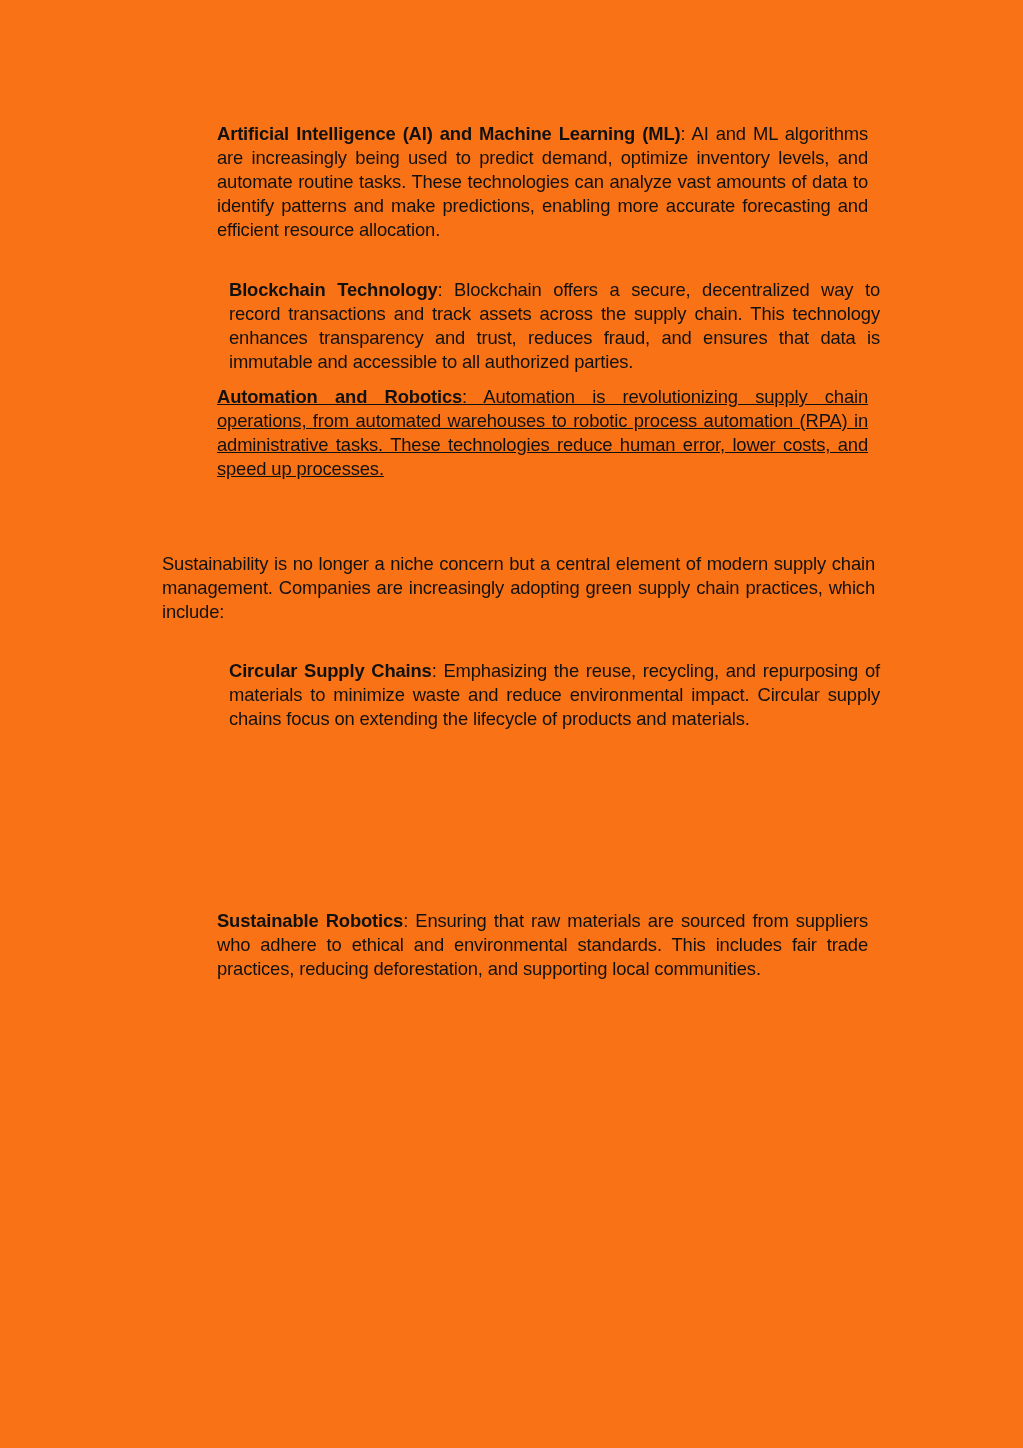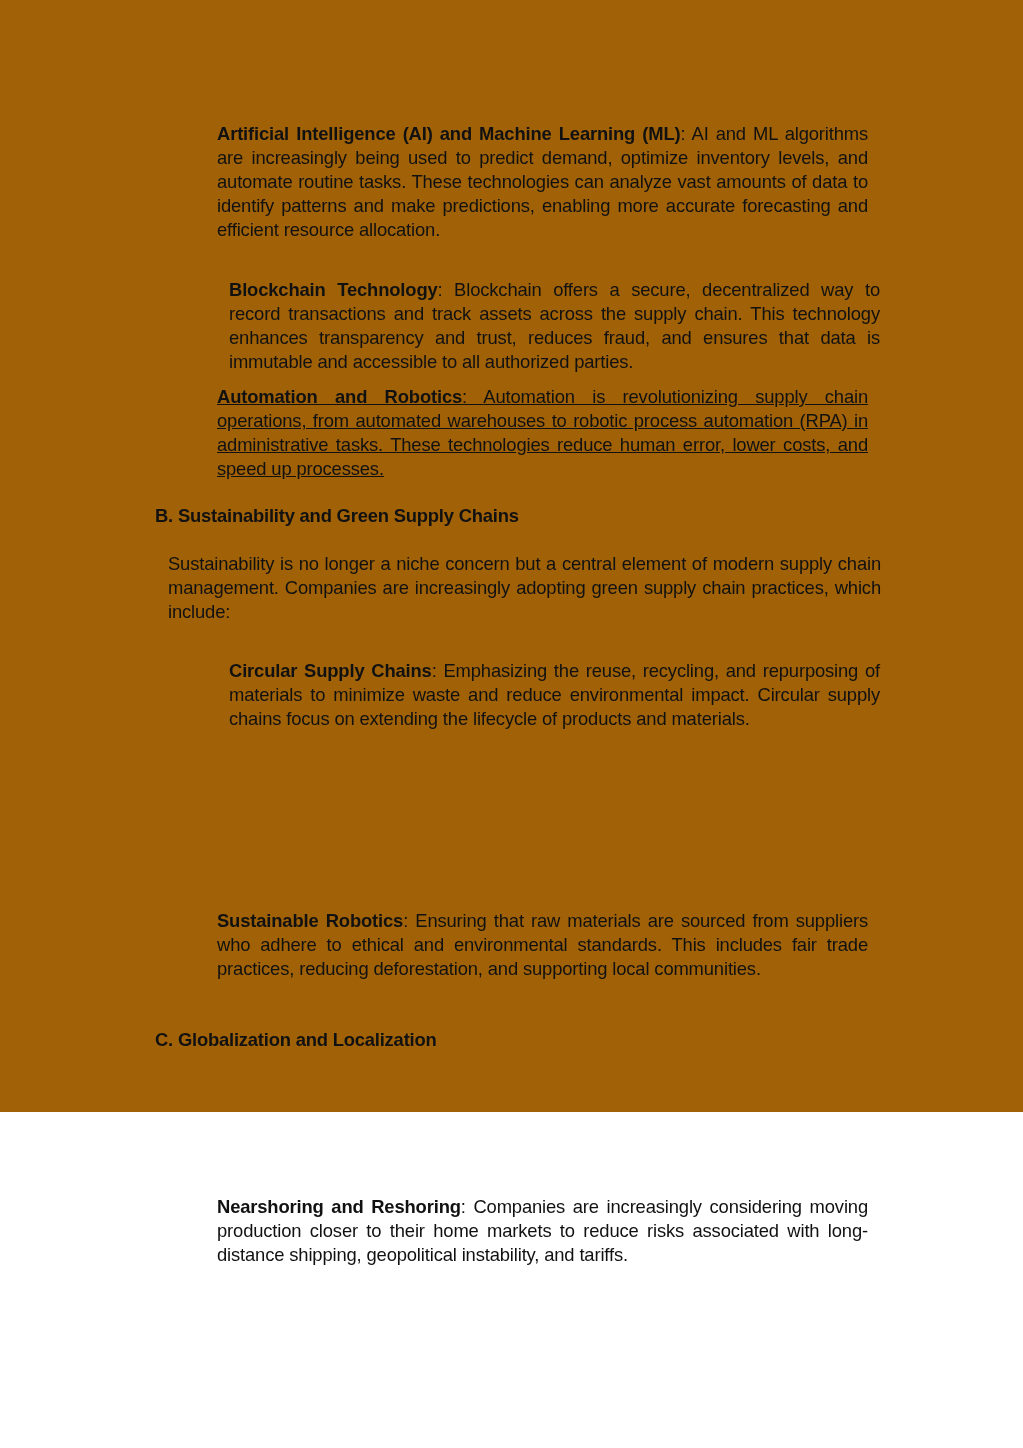--- a/index.html
+++ b/index.html
@@ -13,37 +13,37 @@
       position: relative;
       overflow: hidden;
       font-family: "Liberation Sans", sans-serif;
       color: #111111;
     }
     .page {
       position: absolute;
       left: 0;
       top: 0;
       width: 1023px;
-      height: 1112px;
-      background: #a16207;
+      height: 1448px;
+      background: #f97316;
     }
     .block {
       position: absolute;
       font-size: 18.4px;
       line-height: 24px;
       text-align: justify;
       letter-spacing: -0.15px;
       word-spacing: 0px;
     }
     .indent {
       left: 217px;
       width: 651px;
     }
     .full {
-      left: 168px;
+      left: 162px;
       width: 713px;
     }
     .heading {
       position: absolute;
       left: 155px;
       width: 713px;
       font-size: 18.4px;
       line-height: 24px;
       font-weight: bold;
       letter-spacing: -0.2px;
@@ -56,27 +56,24 @@
 <body>
 
 <div class="page">
 
   <p class="block indent" style="top:122px; margin:0;"><span class="term">Artificial Intelligence (AI) and Machine Learning (ML)</span><span>: </span><span>AI and ML algorithms are increasingly being used to predict demand, optimize inventory levels, and automate routine tasks. These technologies can analyze vast amounts of data to identify patterns and make predictions, enabling more accurate forecasting and efficient resource allocation.</span></p>
 
   <p class="block indent" style="top:266px; margin:12px;"><span class="term">Blockchain Technology</span><span>: </span><span>Blockchain offers a secure, decentralized way to record transactions and track assets across the supply chain. This technology enhances transparency and trust, reduces fraud, and ensures that data is immutable and accessible to all authorized parties.</span></p>
 
   <p class="block indent" style="top:385px; margin:0;text-decoration:underline;"><span class="term">Automation and Robotics</span><span>: </span><span>Automation is revolutionizing supply chain operations, from automated warehouses to robotic process automation (RPA) in administrative tasks. These technologies reduce human error, lower costs, and speed up processes.</span></p>
 
-  <h2 class="heading" style="top:504px; margin:0;">B. Sustainability and Green Supply Chains</h2>
 
   <p class="block full" style="top:552px; margin:0;">Sustainability is no longer a niche concern but a central element of modern supply chain management. Companies are increasingly adopting green supply chain practices, which include:</p>
 
   <p class="block indent" style="top:647px; margin:12px;"><span class="term">Circular Supply Chains</span><span>: </span><span>Emphasizing the reuse, recycling, and repurposing of materials to minimize waste and reduce environmental impact. Circular supply chains focus on extending the lifecycle of products and materials.</span></p>
 
 
   <p class="block indent" style="top:909px; margin:0;"><span class="term">Sustainable Robotics</span><span>: </span><span>Ensuring that raw materials are sourced from suppliers who adhere to ethical and environmental standards. This includes fair trade practices, reducing deforestation, and supporting local communities.</span></p>
 
-  <h2 class="heading" style="top:1028px; margin:0;">C. Globalization and Localization</h2>
 
 
-  <p class="block indent" style="top:1195px; margin:0;"><span class="term">Nearshoring and Reshoring</span><span>: </span><span>Companies are increasingly considering moving production closer to their home markets to reduce risks associated with long-distance shipping, geopolitical instability, and tariffs.</span></p>
 
 </div>
 
 </body></html>

